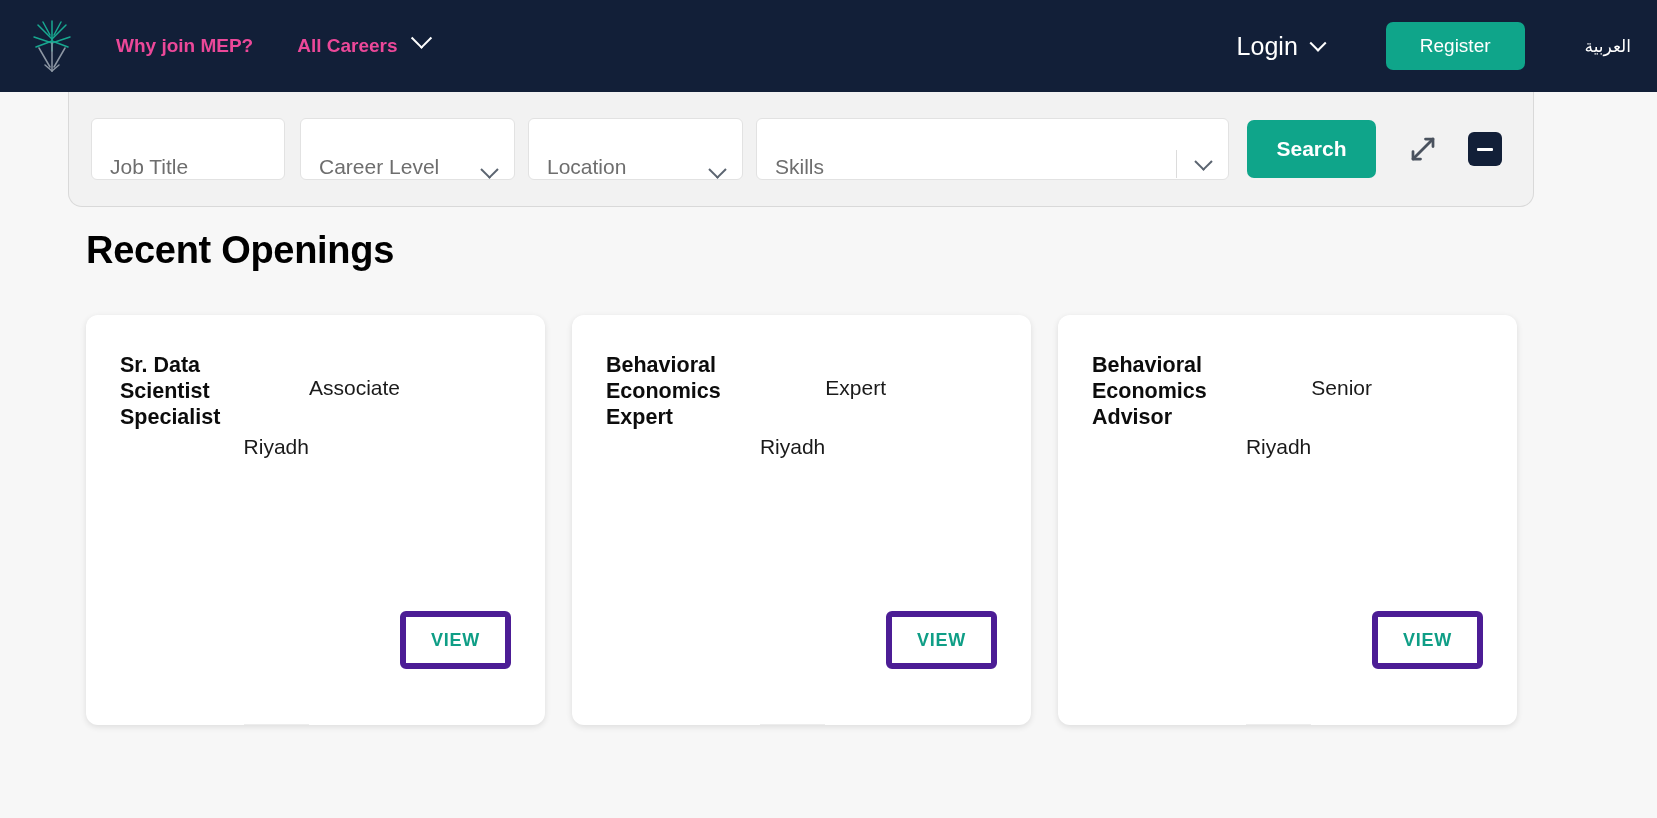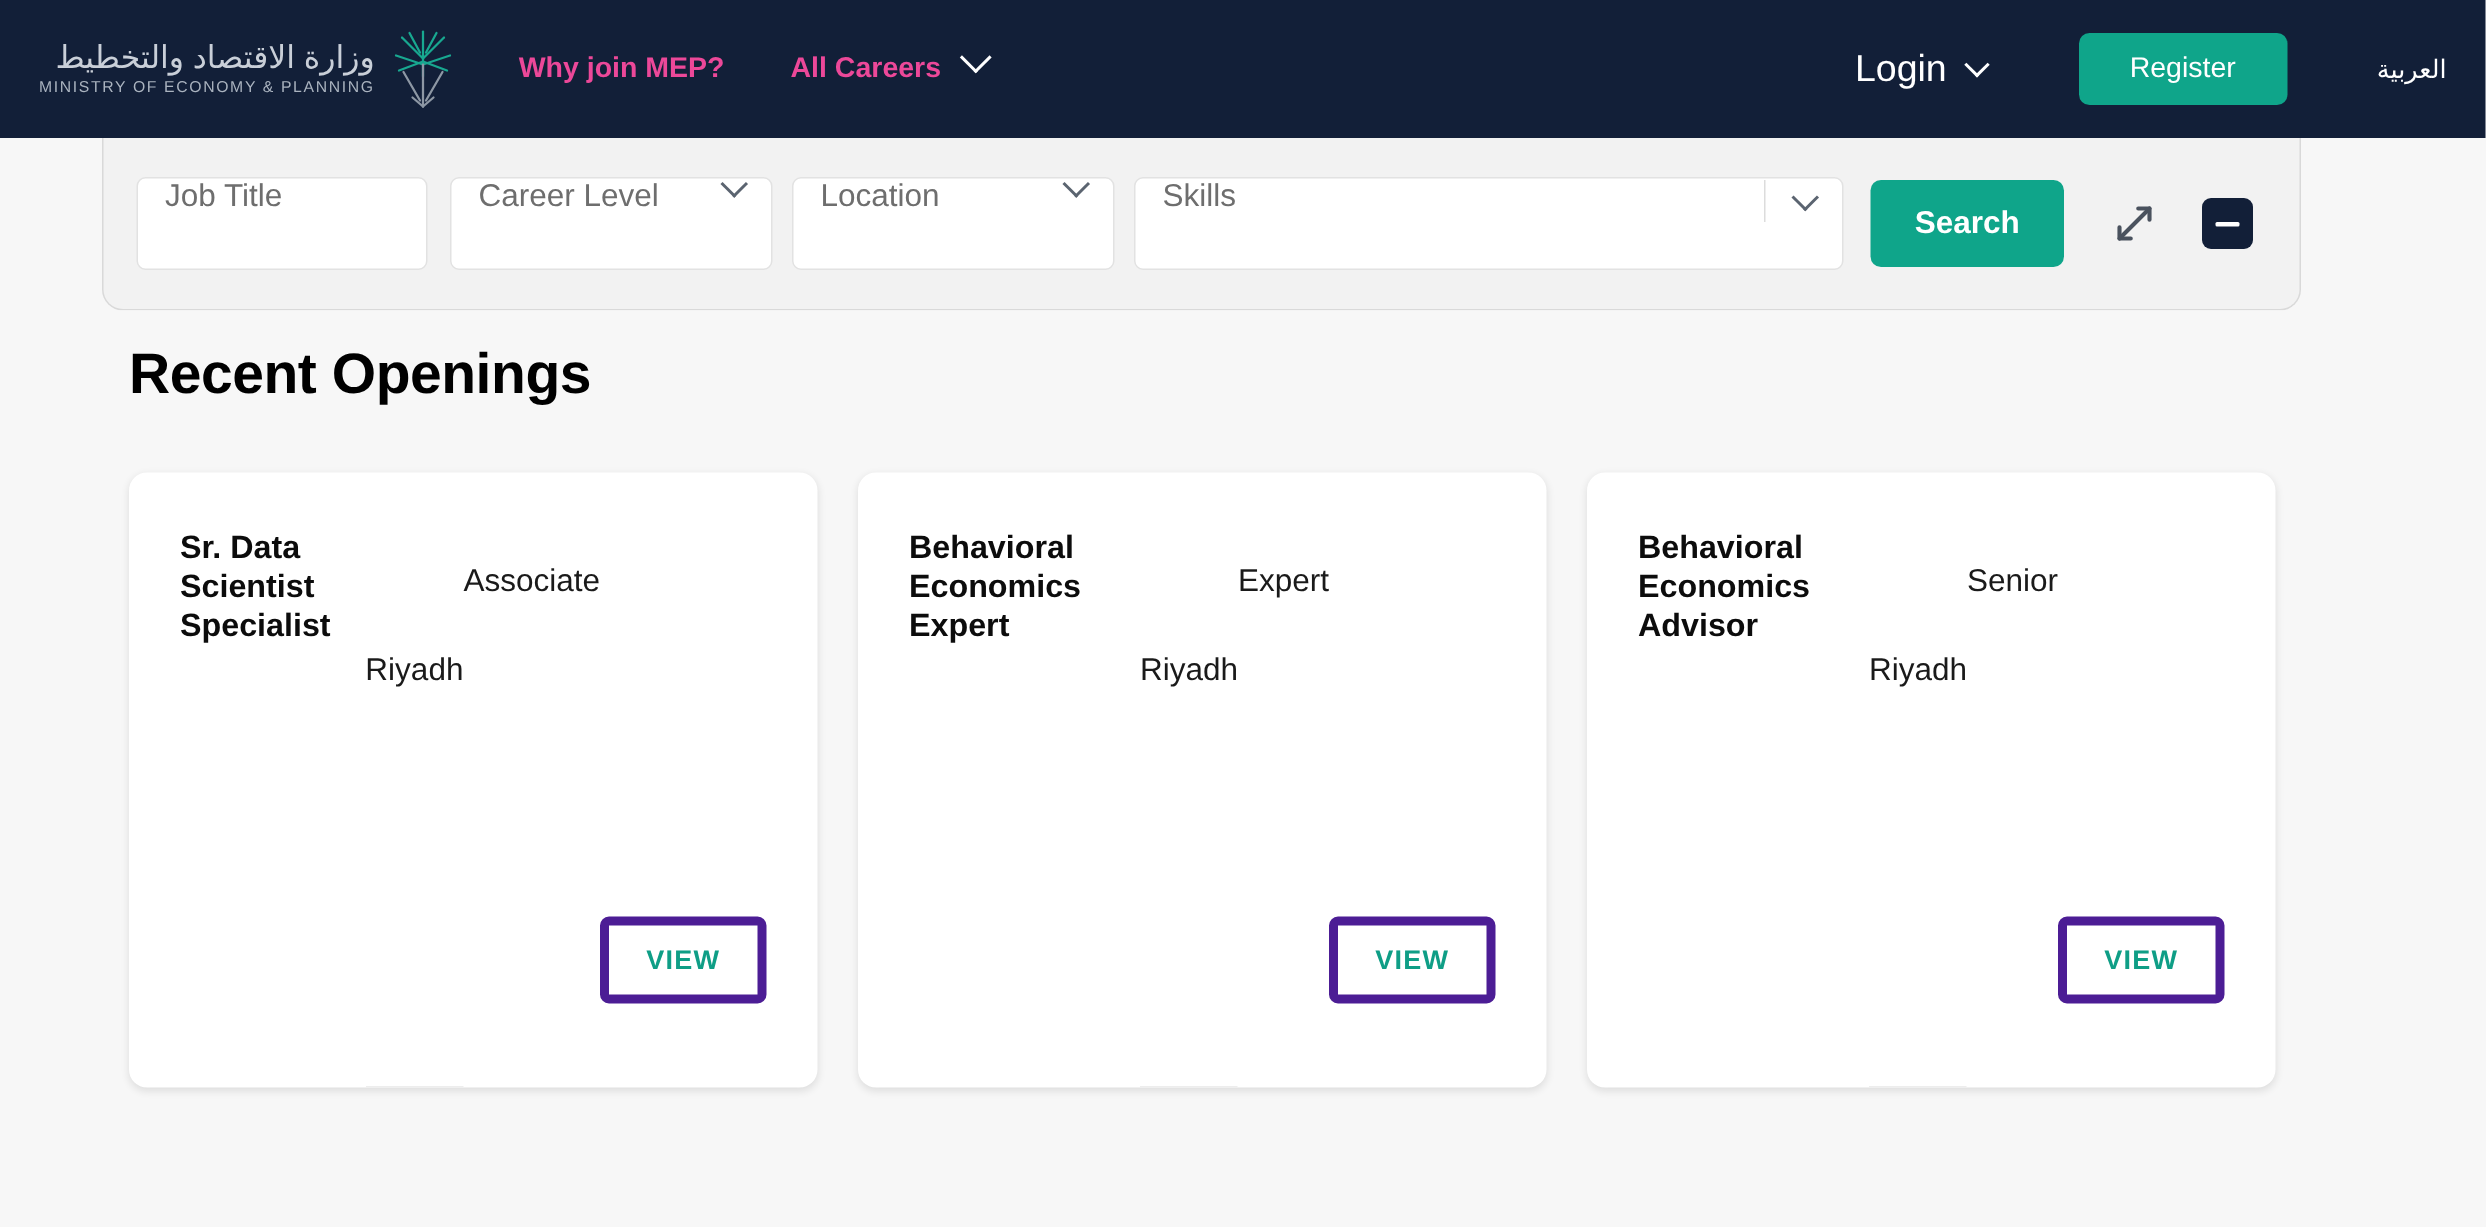--- a/index.html
+++ b/index.html
@@ -146,21 +146,21 @@
     align-items: center;
     padding: 0 20px 0 22px;
   }
   .field {
     background: #ffffff;
     border: 1px solid #e2e2e2;
     border-radius: 6px;
     height: 62px;
     box-sizing: border-box;
     display: flex;
-    align-items: flex-start;
+    align-items: flex-end;
     padding: 0 18px;
     color: #6e6e6e;
     font-size: 21px;
     cursor: text;
     position: relative;
   }
   .field.sel { cursor: pointer; }
   .field-jobtitle { width: 194px; margin-right: 15px; }
   .field-career   { width: 215px; margin-right: 13px; justify-content: space-between;}
   .field-location { width: 215px; margin-right: 13px; justify-content: space-between;}
@@ -296,24 +296,20 @@
     cursor: pointer;
     font-family: "Liberation Sans", sans-serif;
   }
 </style>
 </head>
 <body>
 
 <div class="header">
 
   <div class="logo-block">
-    <div class="logo-text">
-      <div class="logo-ar">وزارة الاقتصاد والتخطيط</div>
-      <div class="logo-en">MINISTRY OF ECONOMY &amp; PLANNING</div>
-    </div>
     <svg class="logo-emblem" viewBox="0 0 44 58">
       <g stroke="#18a890" stroke-width="1.5" fill="none" stroke-linecap="round">
         <line x1="22" y1="4" x2="22" y2="34"></line>
         <line x1="8" y1="8" x2="22" y2="22"></line>
         <line x1="36" y1="8" x2="22" y2="22"></line>
         <line x1="4" y1="20" x2="22" y2="26"></line>
         <line x1="40" y1="20" x2="22" y2="26"></line>
         <line x1="6" y1="30" x2="22" y2="24"></line>
         <line x1="38" y1="30" x2="22" y2="24"></line>
         <line x1="13" y1="5" x2="20" y2="18"></line>

